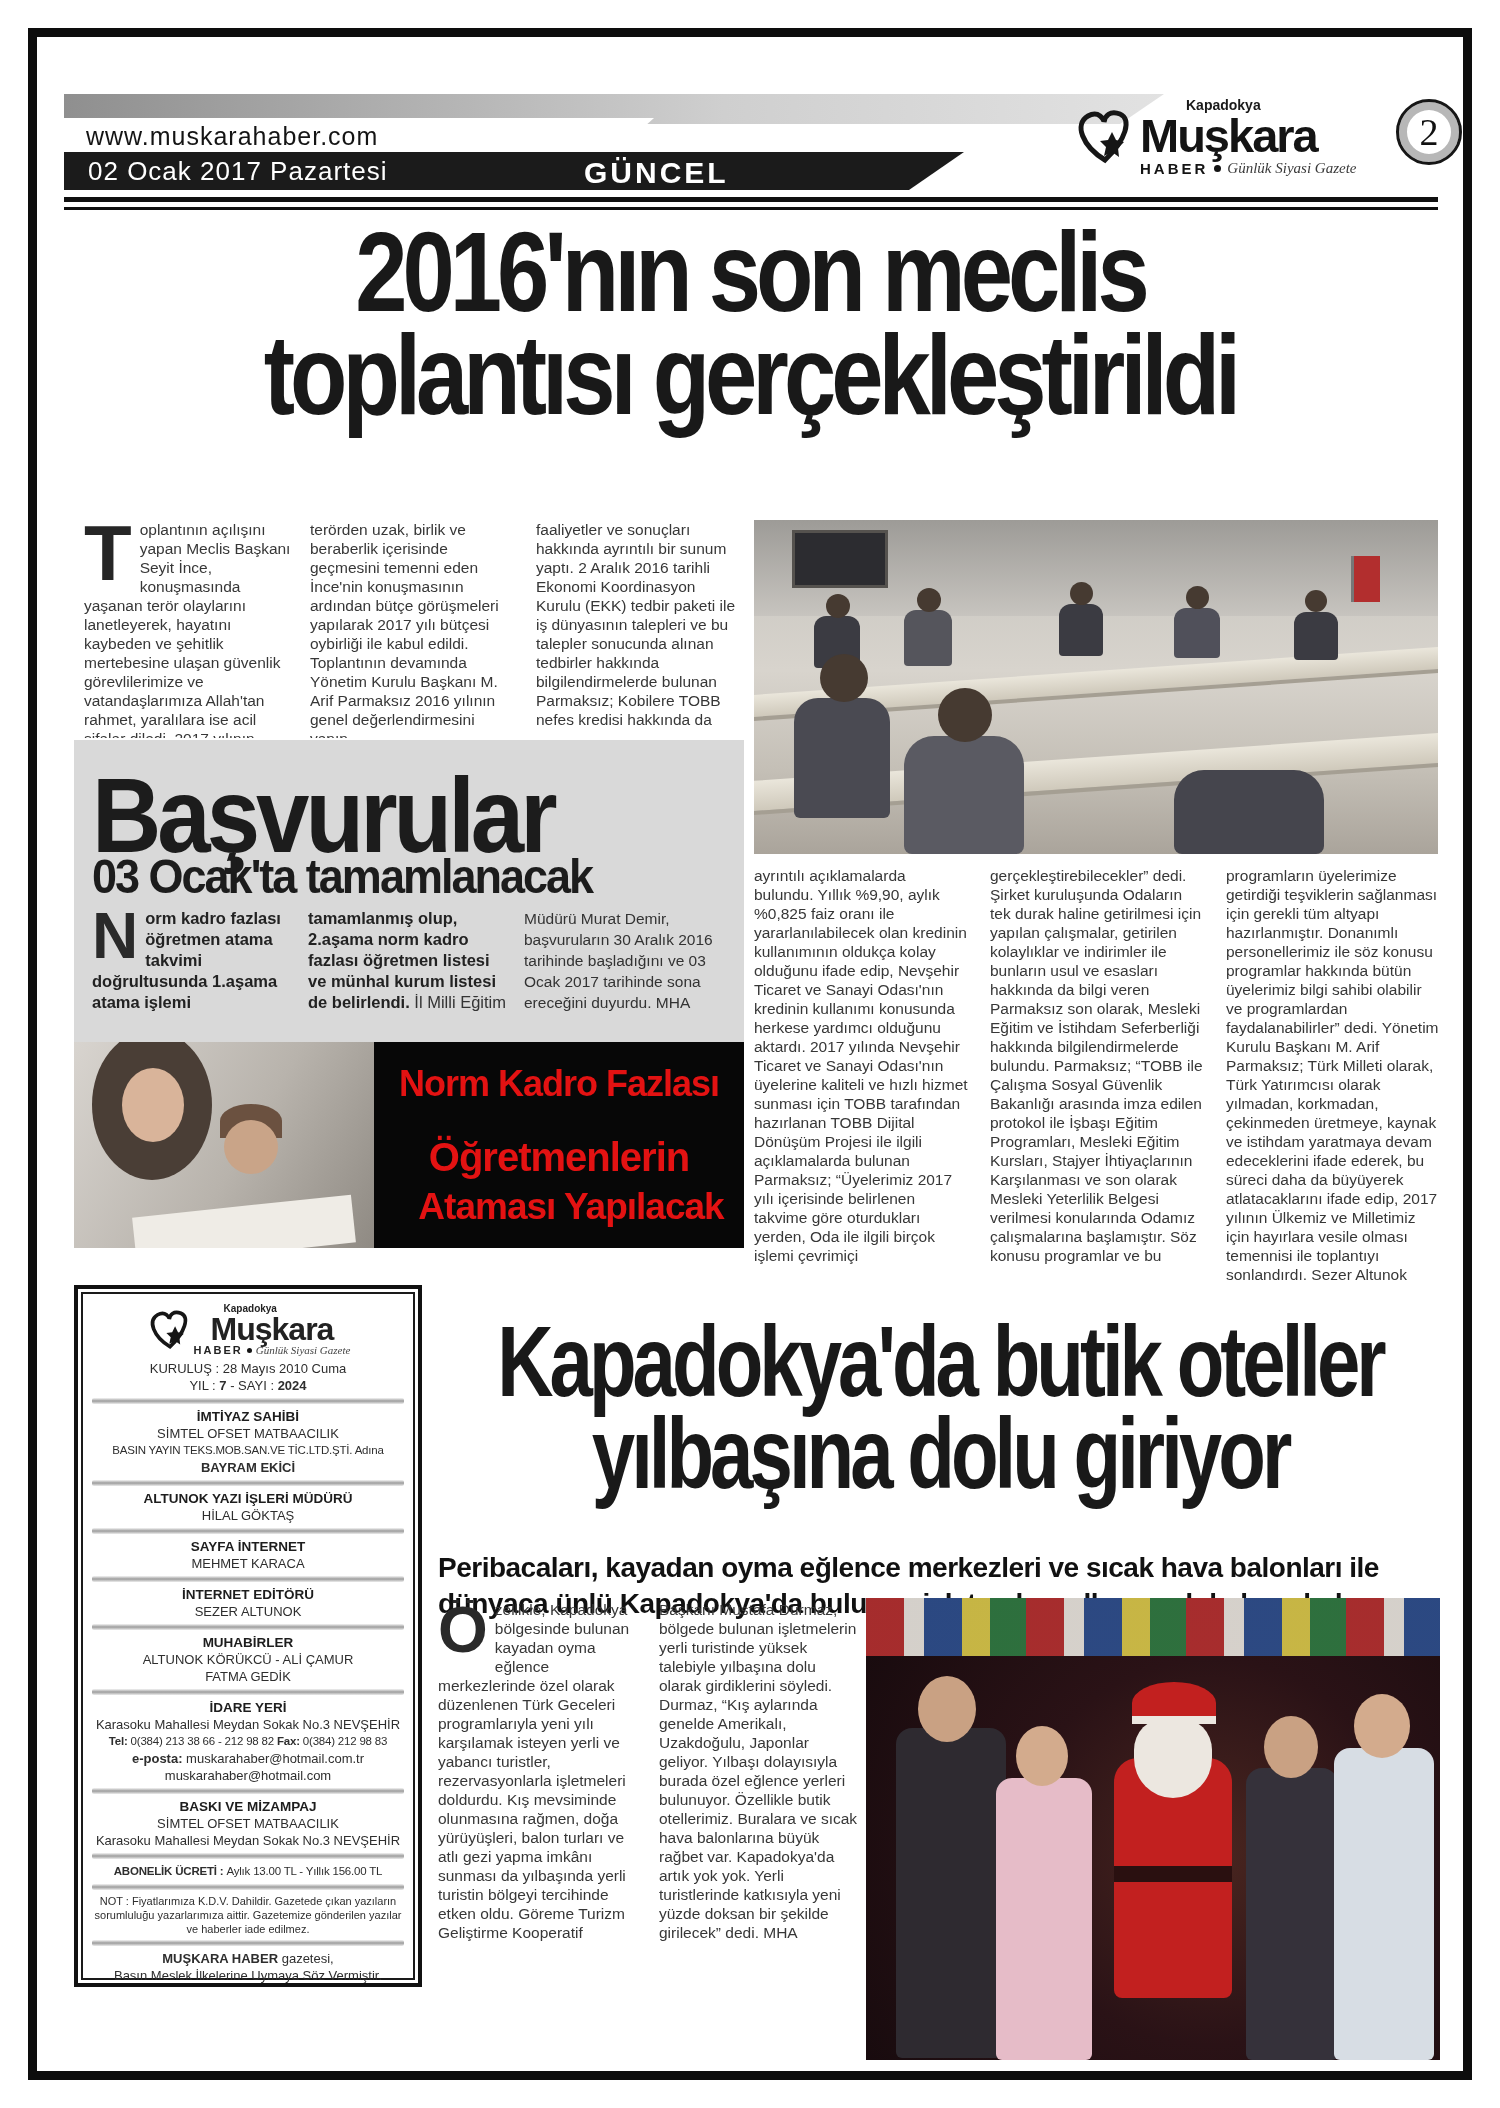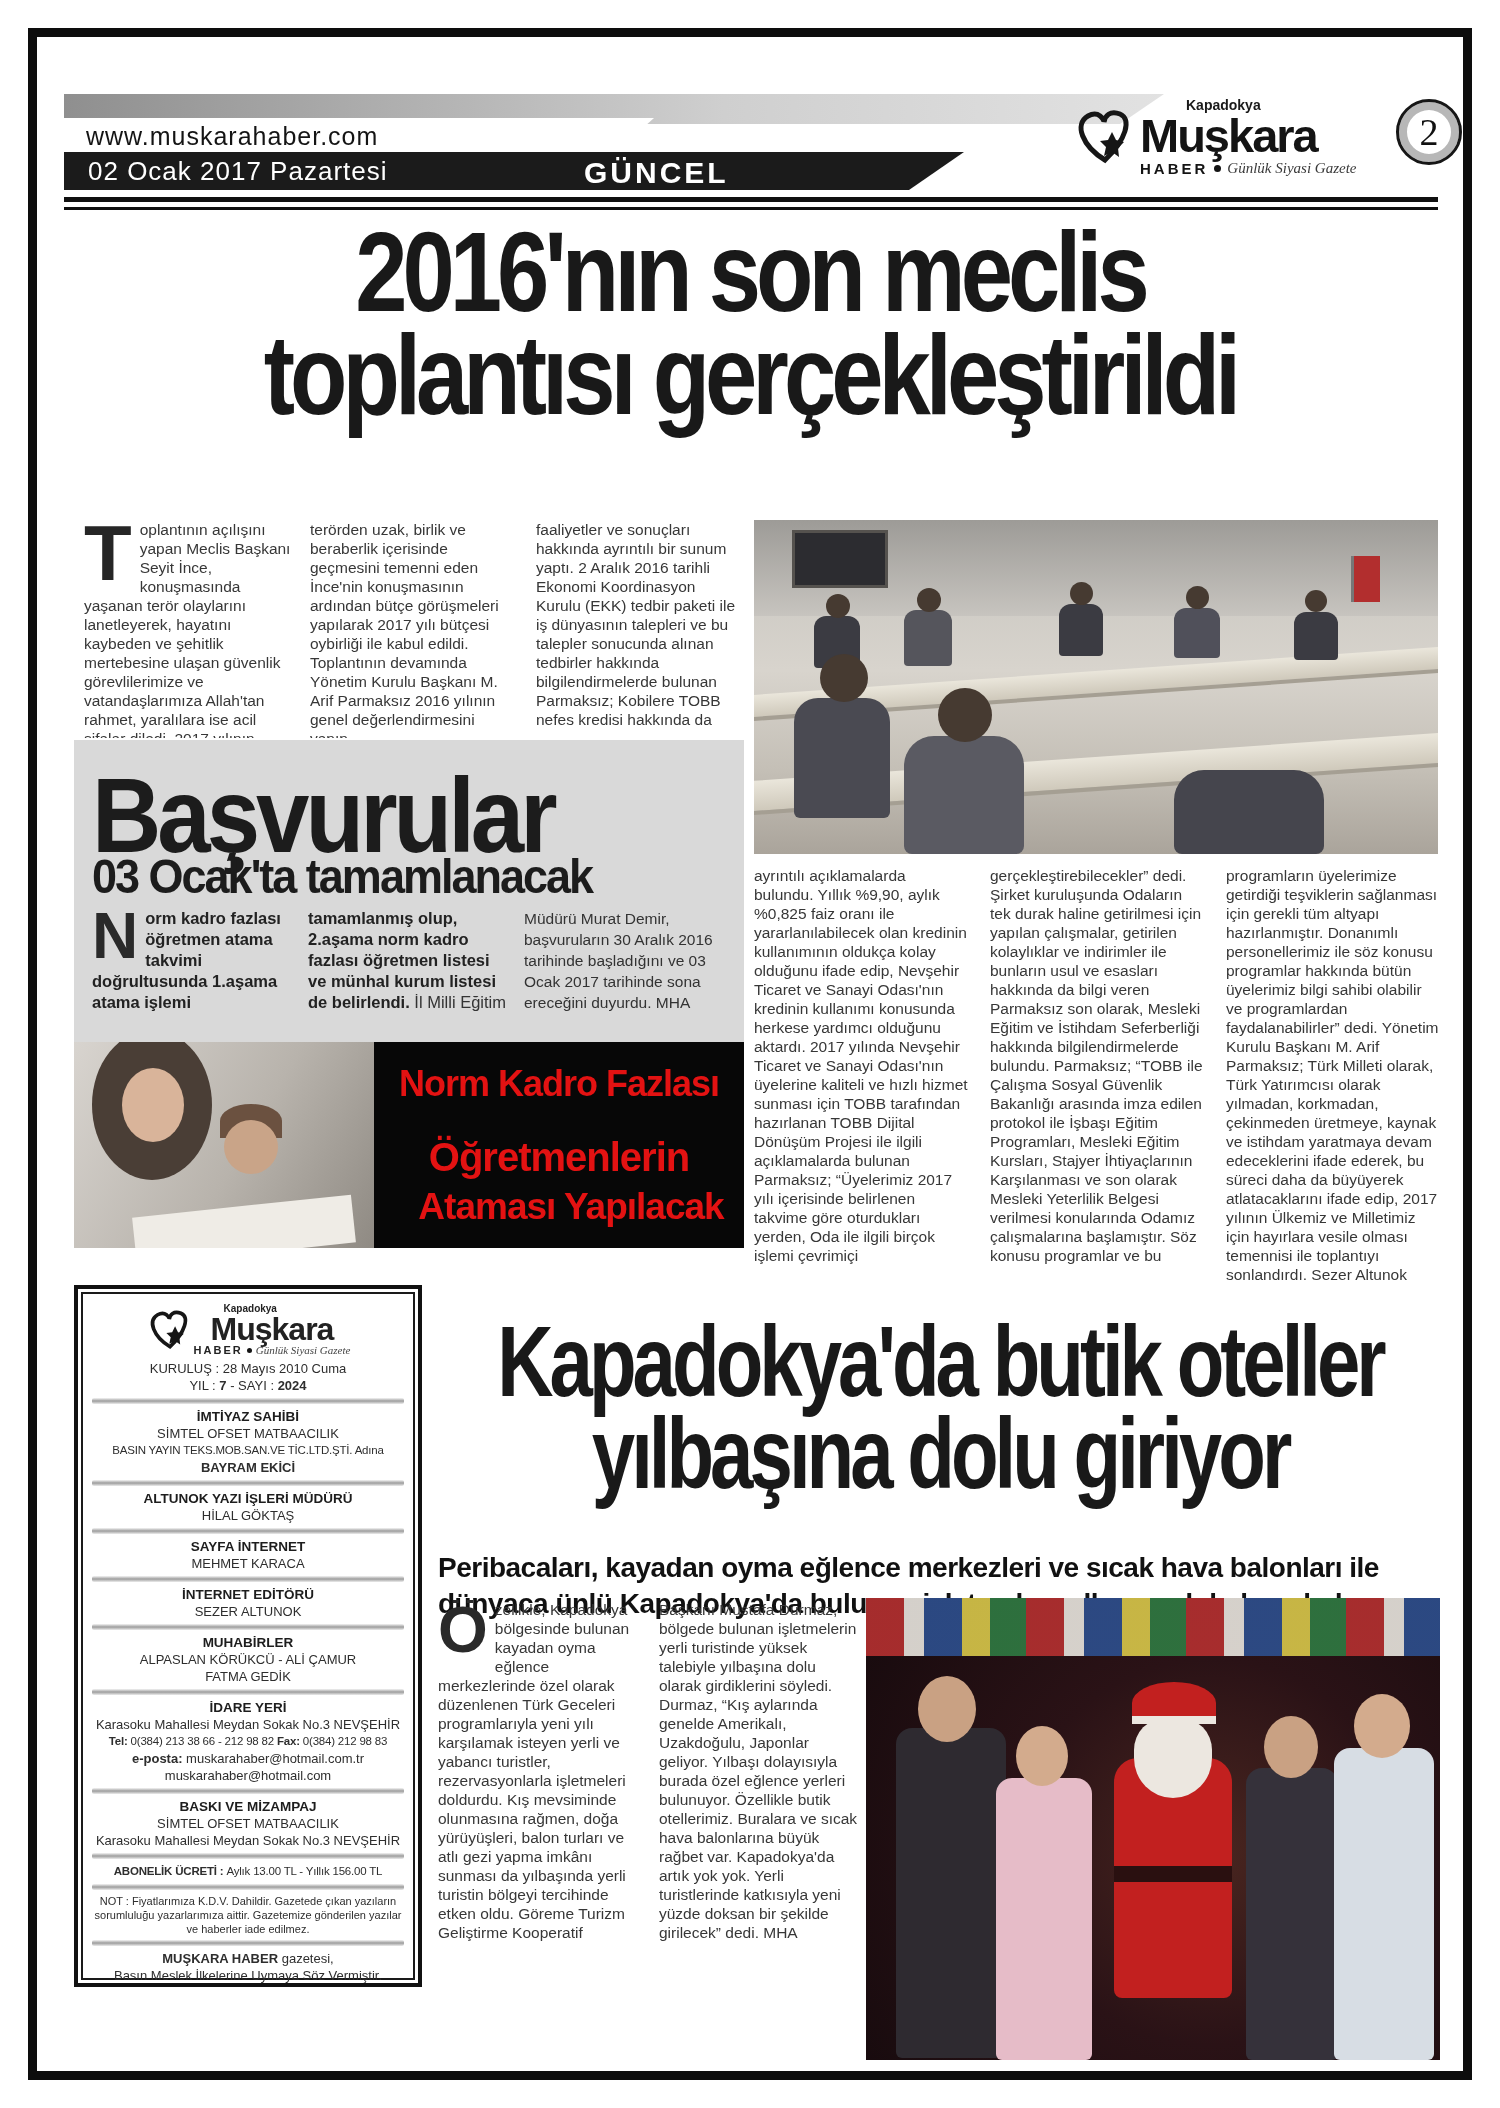--- a/index.html
+++ b/index.html
@@ -262,21 +262,21 @@
 
     <div class="mtitle">SAYFA İNTERNET</div>
     <div class="mline">MEHMET KARACA</div>
     <div class="mdiv"></div>
 
     <div class="mtitle">İNTERNET EDİTÖRÜ</div>
     <div class="mline">SEZER ALTUNOK</div>
     <div class="mdiv"></div>
 
     <div class="mtitle">MUHABİRLER</div>
-    <div class="mline">ALPASLAN KÖRÜKCÜ - ALİ ÇAMUR</div>
+    <div class="mline">ALTUNOK KÖRÜKCÜ - ALİ ÇAMUR</div>
     <div class="mline">FATMA GEDİK</div>
     <div class="mdiv"></div>
 
     <div class="mtitle">İDARE YERİ</div>
     <div class="mline">Karasoku Mahallesi Meydan Sokak No.3 NEVŞEHİR</div>
     <div class="mline tight"><span class="b">Tel:</span><span> 0(384) 213 38 66 - 212 98 82 </span><span class="b">Fax:</span><span> 0(384) 212 98 83</span></div>
     <div class="mline"><span class="b">e-posta:</span><span> muskarahaber@hotmail.com.tr</span></div>
     <div class="mline">muskarahaber@hotmail.com</div>
     <div class="mdiv"></div>
 

